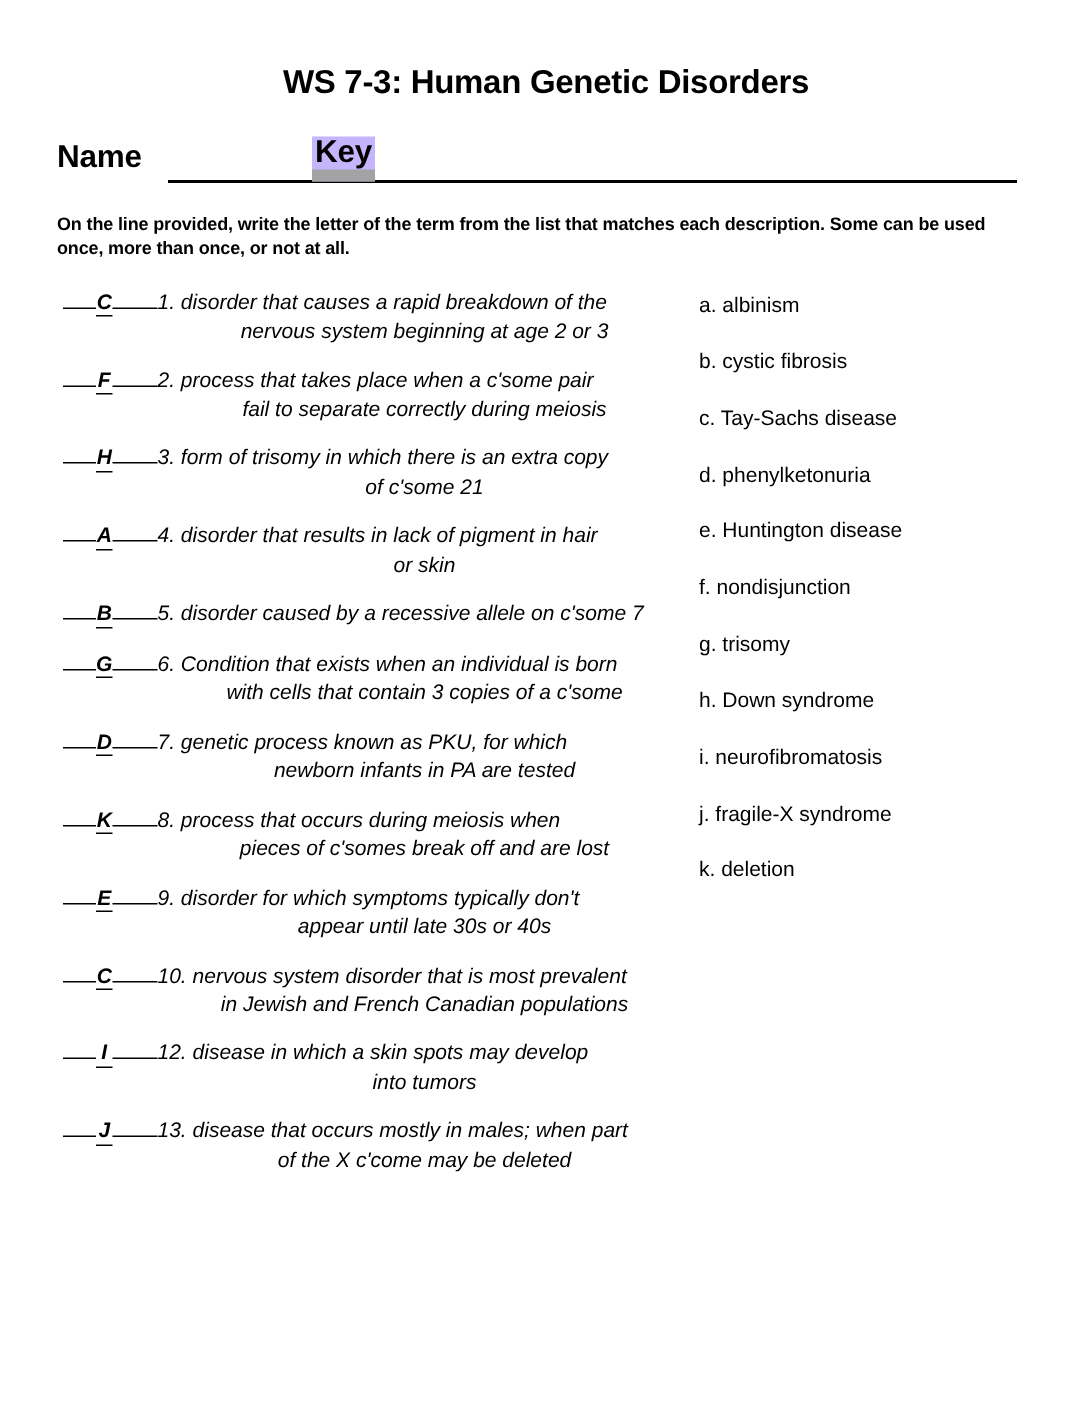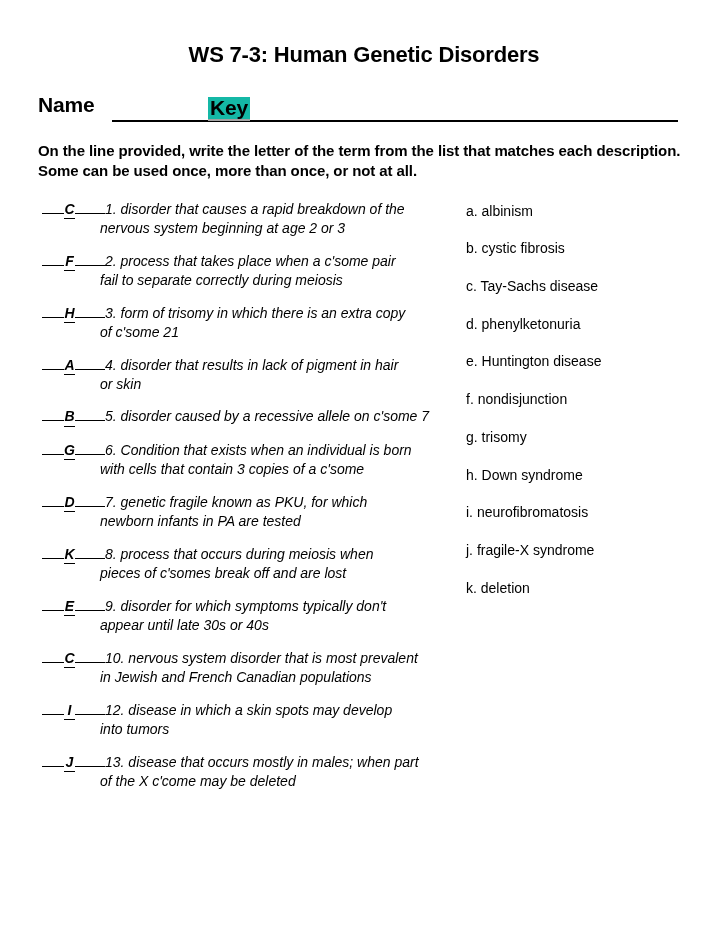--- a/index.html
+++ b/index.html
@@ -58,32 +58,32 @@
     bottom: 1px;
     border-bottom: 2px solid #000;
   }
   .name-value {
     position: absolute;
     left: 170px;
     bottom: 2px;
     font-size: 21px;
     font-weight: bold;
     letter-spacing: -0.2px;
-    background: #14b8a6;
+    background: #c4b5fd;
     padding: 0 2px;
     z-index: 2;
-    border-bottom: 2px solid #a3a3a3;
+    border-bottom: 8px solid #a3a3a3;
     line-height: 1.05;
   }
 
   
   .instructions {
     margin: 18px 0 0 38px;
     width: 650px;
-    font-size: 15px;
+    font-size: 12px;
     font-weight: bold;
     line-height: 1.35;
     letter-spacing: -0.1px;
   }
 
   
   .body-cols {
     position: relative;
     margin-top: 18px;
   }
@@ -122,21 +122,22 @@
     text-align: center;
     min-width: 11px;
     border-bottom: 1.6px solid #000;
     vertical-align: baseline;
   }
   .q-text {
     display: inline;
   }
   .q-cont {
     display: block;
-    margin-left: 58px;
+    margin-left: 82px;
+    text-align: center;
   }
 
   
   .answers {
     position: absolute;
     left: 466px;
     top: 2px;
     width: 250px;
   }
   .a-item {
@@ -163,21 +164,21 @@
 
   <div class="body-cols">
 
     <div class="questions">
         <div class="q-item"><span class="q-blank"><span class="dash dash-left"></span><span class="q-answer">C</span><span class="dash dash-right"></span></span><span class="q-text">1.</span><span class="q-text"> disorder that causes a rapid breakdown of the</span><span class="q-cont">nervous system beginning at age 2 or 3</span></div>
         <div class="q-item"><span class="q-blank"><span class="dash dash-left"></span><span class="q-answer">F</span><span class="dash dash-right"></span></span><span class="q-text">2.</span><span class="q-text"> process that takes place when a c'some pair</span><span class="q-cont">fail to separate correctly during meiosis</span></div>
         <div class="q-item"><span class="q-blank"><span class="dash dash-left"></span><span class="q-answer">H</span><span class="dash dash-right"></span></span><span class="q-text">3.</span><span class="q-text"> form of trisomy in which there is an extra copy</span><span class="q-cont">of c'some 21</span></div>
         <div class="q-item"><span class="q-blank"><span class="dash dash-left"></span><span class="q-answer">A</span><span class="dash dash-right"></span></span><span class="q-text">4.</span><span class="q-text"> disorder that results in lack of pigment in hair</span><span class="q-cont">or skin</span></div>
         <div class="q-item"><span class="q-blank"><span class="dash dash-left"></span><span class="q-answer">B</span><span class="dash dash-right"></span></span><span class="q-text">5.</span><span class="q-text"> disorder caused by a recessive allele on c'some 7</span></div>
         <div class="q-item"><span class="q-blank"><span class="dash dash-left"></span><span class="q-answer">G</span><span class="dash dash-right"></span></span><span class="q-text">6.</span><span class="q-text"> Condition that exists when an individual is born</span><span class="q-cont">with cells that contain 3 copies of a c'some</span></div>
-        <div class="q-item"><span class="q-blank"><span class="dash dash-left"></span><span class="q-answer">D</span><span class="dash dash-right"></span></span><span class="q-text">7.</span><span class="q-text"> genetic fragile known as PKU, for which</span><span class="q-cont">newborn infants in PA are tested</span></div>
+        <div class="q-item"><span class="q-blank"><span class="dash dash-left"></span><span class="q-answer">D</span><span class="dash dash-right"></span></span><span class="q-text">7.</span><span class="q-text"> genetic process known as PKU, for which</span><span class="q-cont">newborn infants in PA are tested</span></div>
         <div class="q-item"><span class="q-blank"><span class="dash dash-left"></span><span class="q-answer">K</span><span class="dash dash-right"></span></span><span class="q-text">8.</span><span class="q-text"> process that occurs during meiosis when</span><span class="q-cont">pieces of c'somes break off and are lost</span></div>
         <div class="q-item"><span class="q-blank"><span class="dash dash-left"></span><span class="q-answer">E</span><span class="dash dash-right"></span></span><span class="q-text">9.</span><span class="q-text"> disorder for which symptoms typically don't</span><span class="q-cont">appear until late 30s or 40s</span></div>
         <div class="q-item"><span class="q-blank"><span class="dash dash-left"></span><span class="q-answer">C</span><span class="dash dash-right"></span></span><span class="q-text">10.</span><span class="q-text"> nervous system disorder that is most prevalent</span><span class="q-cont">in Jewish and French Canadian populations</span></div>
         <div class="q-item"><span class="q-blank"><span class="dash dash-left"></span><span class="q-answer">I</span><span class="dash dash-right"></span></span><span class="q-text">12.</span><span class="q-text"> disease in which a skin spots may develop</span><span class="q-cont">into tumors</span></div>
         <div class="q-item"><span class="q-blank"><span class="dash dash-left"></span><span class="q-answer">J</span><span class="dash dash-right"></span></span><span class="q-text">13.</span><span class="q-text"> disease that occurs mostly in males; when part</span><span class="q-cont">of the X c'come may be deleted</span></div>
       </div>
 
     <div class="answers">
         <div class="a-item">a. albinism</div>
         <div class="a-item">b. cystic fibrosis</div>

